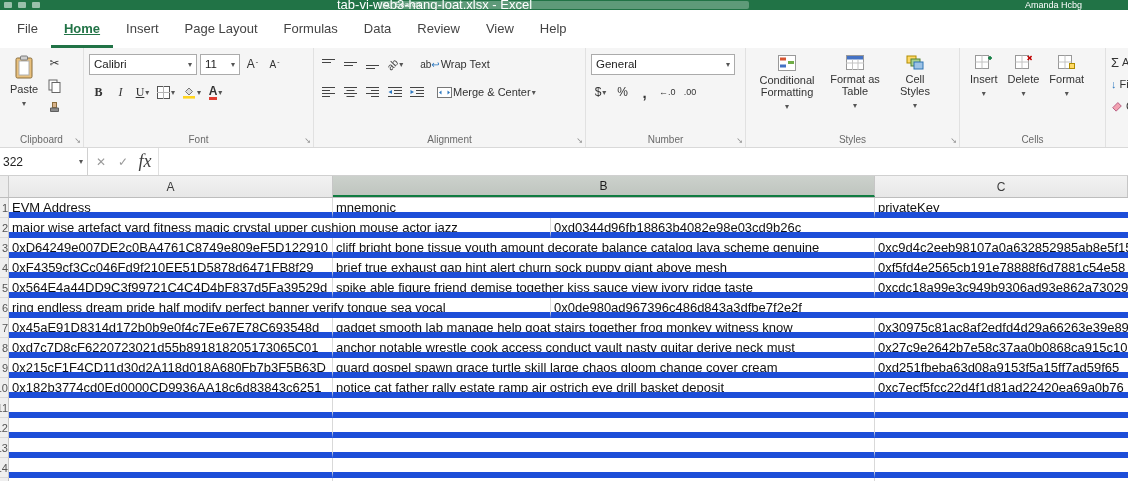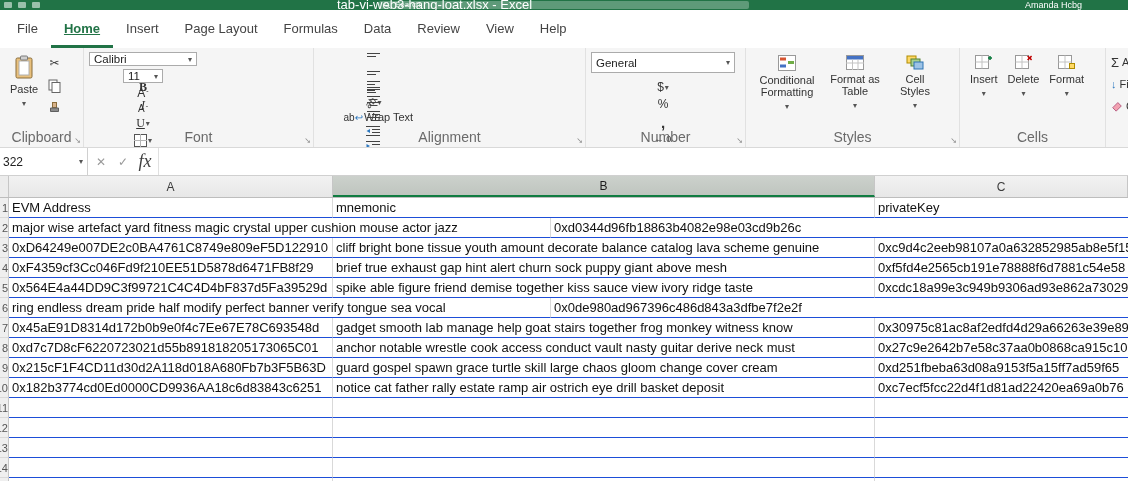--- a/index.html
+++ b/index.html
@@ -18,28 +18,28 @@
   .tb-user { position:absolute; right:46px; top:0; font-size:9px; line-height:10px; white-space:nowrap; }
 
   
   .menubar { height:38px; background:#fff; display:flex; align-items:flex-end; padding:0 4px; flex:0 0 auto; }
   .tab { font-size:13px; color:#444; padding:8px 13px 9px; white-space:nowrap; border-bottom:3px solid transparent; }
   .tab.active { color:#217346; font-weight:bold; border-bottom-color:#217346;text-decoration:underline; }
 
   
   .ribbon { height:100px; background:#f5f5f5; display:flex; border-bottom:1px solid #d9d9d9; flex:0 0 auto; overflow:hidden; }
   .rgroup { position:relative; border-right:1px solid #e1e1e1; padding:4px 5px 18px; display:flex; align-items:flex-start; }
-  .glabel { position:absolute; bottom:2px; left:0; right:0; text-align:center; font-size:14px; color:#6a6a6a; white-space:nowrap; }
+  .glabel { position:absolute; bottom:2px; left:0; right:0; text-align:center; font-size:10px; color:#6a6a6a; white-space:nowrap; }
   .launcher { position:absolute; right:2px; bottom:2px; font-size:8px; color:#8a8a8a; line-height:8px; }
   .bigbtn { display:flex; flex-direction:column; align-items:center; gap:3px; font-size:11px; color:#333;
             padding:3px 5px; text-align:center; line-height:12px; }
   .bigbtn .caret { font-size:8px; color:#555; }
   .stackcol { display:flex; flex-direction:column; gap:2px; margin-left:2px; }
   .rrows { display:flex; flex-direction:column; gap:4px; }
-  .rrow { display:flex; align-items:center; gap:3px; height:24px;flex-direction:column; }
+  .rrow { display:flex; align-items:center; gap:3px; height:24px; }
   .rbtn { display:flex; align-items:center; justify-content:center; gap:1px; min-width:19px; height:21px;
           font-size:12px; color:#333; border-radius:2px; padding:0 2px; }
   .combo { background:#fff; border:1px solid #ababab; height:21px; display:flex; align-items:center;
            justify-content:space-between; font-size:11.5px; padding:0 4px; color:#222; }
   .caret { font-size:8px; color:#555; }
   .boldb { font-weight:bold; font-family:"Liberation Serif", serif; }
   .italb { font-style:italic; font-family:"Liberation Serif", serif; }
   .undlb { text-decoration:underline; font-family:"Liberation Serif", serif; }
   .acolor { border-bottom:3px solid #e03c31; line-height:12px; font-weight:bold; }
   .sizebtn { font-size:12px; position:relative; }
@@ -65,21 +65,21 @@
   .corner { width:9px; border-right:1px solid #c6c6c6; background:#ececec; }
   .colhead { display:flex; align-items:center; justify-content:center; font-size:12px; color:#3c3c3c;
              border-right:1px solid #c6c6c6; background:linear-gradient(#f2f2f2,#e7e7e7); }
   .colhead.selected { background:linear-gradient(#ccd1cc,#bfc5bf); border-bottom:2px solid #107c41; color:#1d1d1d; }
   .ch0 { width:324px; } .ch1 { width:542px; } .ch2 { flex:1; }
   .grid-body { flex:1; overflow:hidden; }
   .grid-row { display:flex; height:20px; }
   .rownum { width:9px; background:#efefef; border-right:1px solid #c6c6c6; border-bottom:1px solid #d9d9d9;
             display:flex; align-items:center; justify-content:flex-end; overflow:hidden; font-size:11px; color:#555; }
   .cell { font-size:13px; line-height:19px; padding:0 3px; white-space:nowrap; overflow:hidden;
-          border-right:1px solid #d9d9d9; border-bottom:1px solid #1d4ed8; color:#111; }
+          border-right:1px solid #d9d9d9; border-bottom:6px solid #1d4ed8; color:#111; }
   .c0 { width:324px; } .c1 { width:542px; } .c2 { flex:1; border-right:none; }
 </style>
 </head>
 <body>
 
 <div class="app">
 
   <div class="titlebar">
     <div class="tb-icons">
       <span class="tb-ic"></span>

